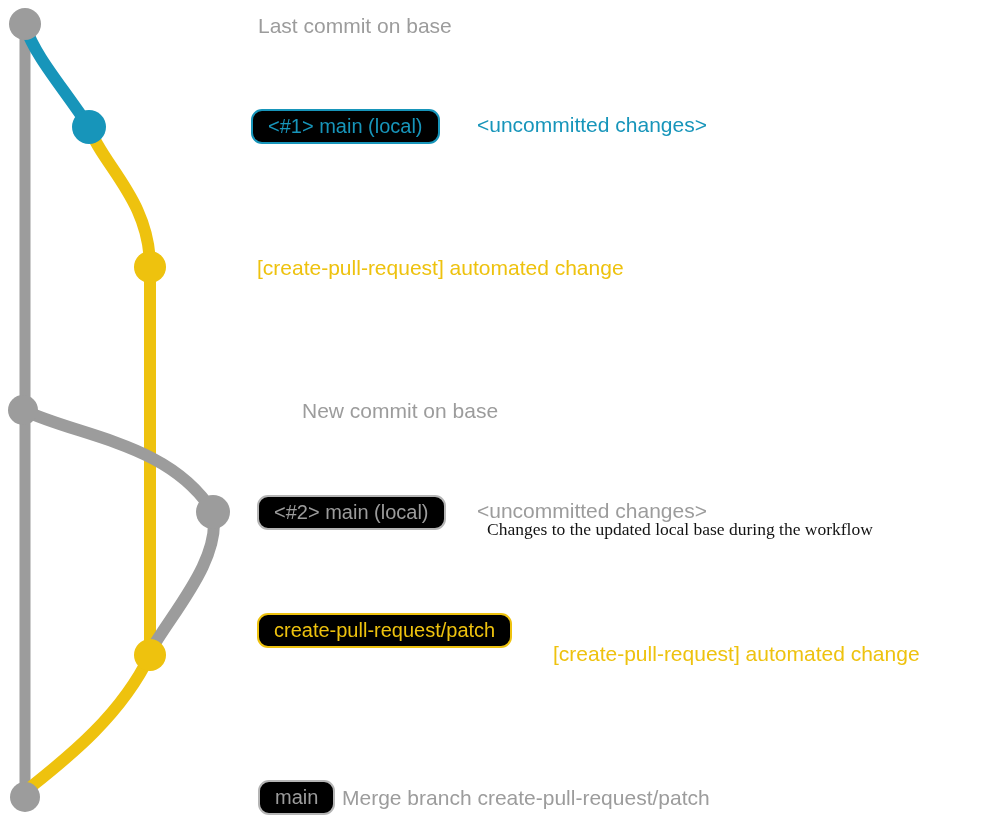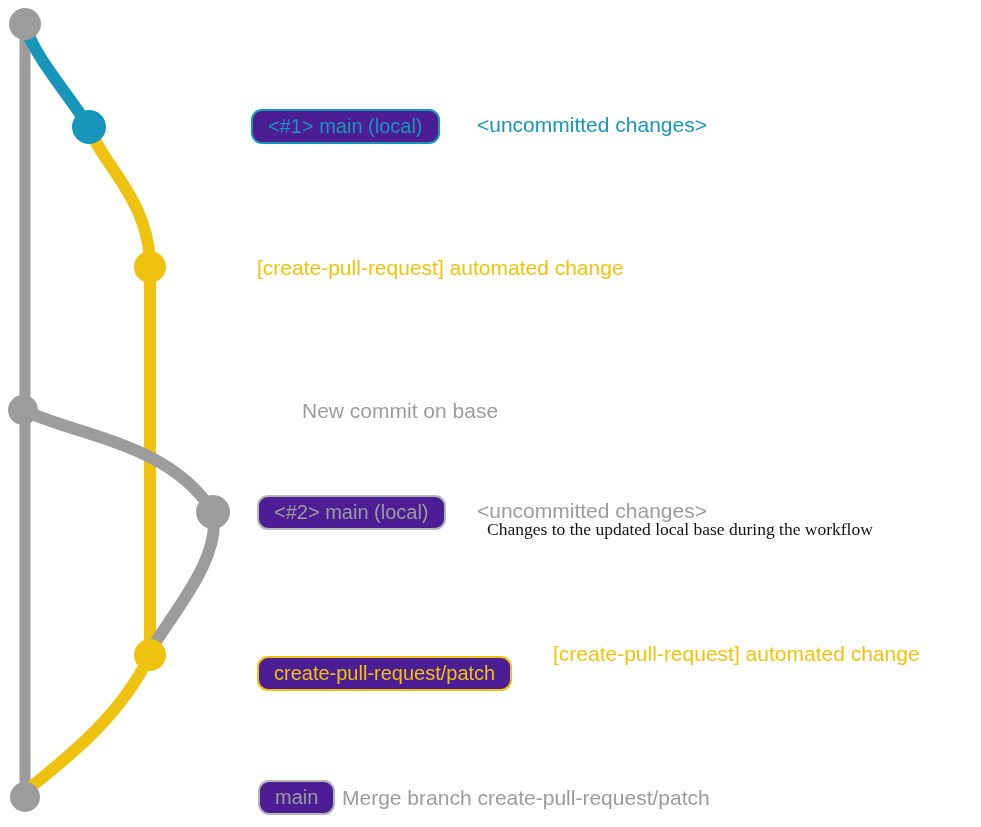--- a/index.html
+++ b/index.html
@@ -32,21 +32,21 @@
   }
   .note {
     font-family: "Liberation Serif", serif;
     font-size: 17.5px; line-height: 24px;
     color: var(--c-ink, #131313);
   }
   .badge {
     position: absolute; box-sizing: border-box;
     height: 35px; line-height: 31px;
     border-radius: 11px; padding: 0 15px;
-    font-size: 20px; background: #4c1d95;
+    font-size: 20px; background: #000000;
     white-space: nowrap;
   }
   .badge-teal   { border: 2px solid var(--c-teal, #1795ba);          color: var(--c-teal, #1795ba); }
   .badge-gray   { border: 2px solid var(--c-gray_border, #b5b5b5);   color: var(--c-gray, #9c9c9c); }
   .badge-yellow { border: 2px solid var(--c-yellow, #eec20e);        color: var(--c-yellow, #eec20e); }
 </style>
 </head>
 <body>
 
 <div class="stage">
@@ -67,31 +67,32 @@
 
     <circle cx="25" cy="24" r="16" fill="#9c9c9c"></circle>
     <circle cx="89" cy="127" r="17" fill="#1795ba"></circle>
     <circle cx="150" cy="267" r="16" fill="#eec20e"></circle>
     <circle cx="23" cy="410" r="15" fill="#9c9c9c"></circle>
     <circle cx="213" cy="512" r="17" fill="#9c9c9c"></circle>
     <circle cx="150" cy="655" r="16" fill="#eec20e"></circle>
     <circle cx="25" cy="797" r="15" fill="#9c9c9c"></circle>
   </svg>
 
+  <div class="label heading" style="left:258px; top:13px;">Last commit on base</div>
 
   <div class="badge badge-teal" style="left:251px; top:109px;">&lt;#1&gt; main (local)</div>
   <div class="label status-teal" style="left:477px; top:112px;">&lt;uncommitted changes&gt;</div>
 
   <div class="label title-yellow" style="left:257px; top:255px;">[create-pull-request] automated change</div>
 
   <div class="label heading" style="left:258px; top:398px;margin-left:44px;">New commit on base</div>
 
   <div class="badge badge-gray" style="left:257px; top:495px;text-align:right;">&lt;#2&gt; main (local)</div>
   <div class="label status-gray" style="left:477px; top:498px;">&lt;uncommitted changes&gt;</div>
   <div class="label note" style="left:487px; top:517px;">Changes to the updated local base during the workflow</div>
 
-  <div class="badge badge-yellow" style="left:257px; top:656px;border-radius:11px;">create-pull-request/patch</div>
+  <div class="badge badge-yellow" style="left:257px; top:613px;border-radius:11px;">create-pull-request/patch</div>
   <div class="label title-yellow" style="left:553px; top:641px;">[create-pull-request] automated change</div>
 
   <div class="badge badge-gray" style="left:258px; top:780px;">main</div>
   <div class="label heading" style="left:342px; top:785px;">Merge branch create-pull-request/patch</div>
 
 </div>
 
 </body></html>

